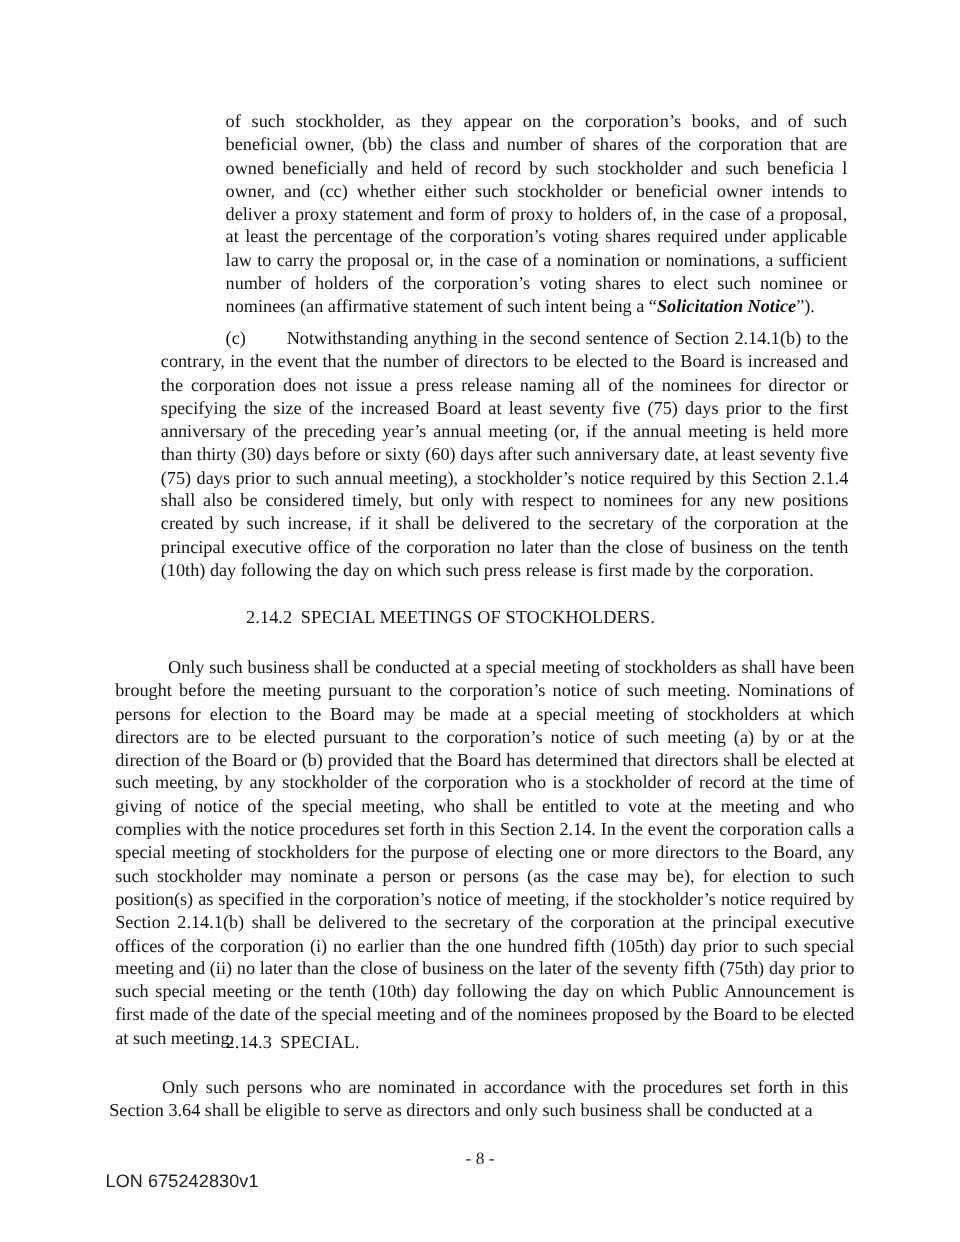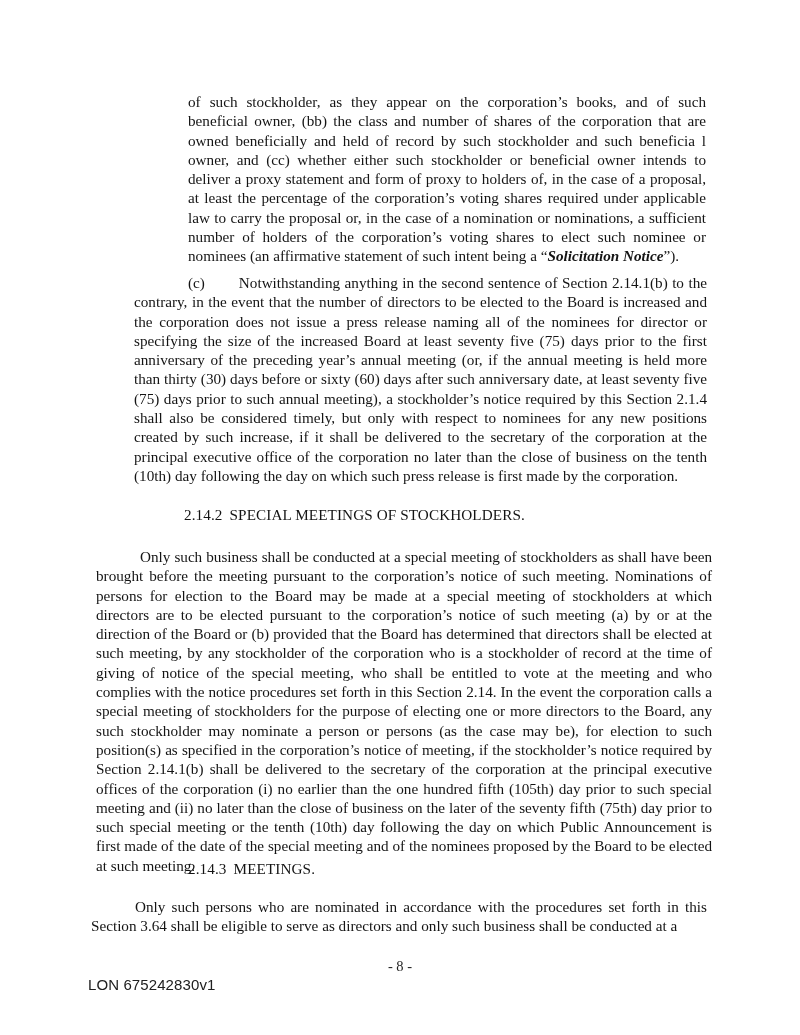--- a/index.html
+++ b/index.html
@@ -52,21 +52,21 @@
   
   .heading {
     position: absolute;
     font-size: 15.2px;
     line-height: 19.3px;
     letter-spacing: 0.1px;
     color: #141414;
     white-space: nowrap;
   }
   .heading-2142 {
-    left: 184px;
+    left: 205px;
     top: 505px;
   }
   .heading-2143 {
     left: 188px;
     top: 859px;
   }
   .heading .num {
     margin-right: 7px;
   }
 
@@ -119,20 +119,20 @@
 <div class="page">
 
   <div class="para block-a"><span>of such stockholder, as they appear on the corporation’s books, and of such beneficial owner, (bb) the class and number of shares of the corporation that are owned beneficially and held of record by such stockholder and such beneficia l owner, and (cc) whether either such stockholder or beneficial owner intends to deliver a proxy statement and form of proxy to holders of, in the case of a proposal, at least the percentage of the corporation’s voting shares required under applicable law to carry the proposal or, in the case of a nomination or nominations, a sufficient number of holders of the corporation’s voting shares to elect such nominee or nominees (an affirmative statement of such intent being a “</span><span class="emph-bi">Solicitation Notice</span><span>”).</span></div>
 
   <div class="para block-c"><span class="clause-label">(c)</span><span>Notwithstanding anything in the second sentence of Section 2.14.1(b) to the contrary, in the event that the number of directors to be elected to the Board is increased and the corporation does not issue a press release naming all of the nominees for director or specifying the size of the increased Board at least seventy five (75) days prior to the first anniversary of the preceding year’s annual meeting (or, if the annual meeting is held more than thirty (30) days before or sixty (60) days after such anniversary date, at least seventy five (75) days prior to such annual meeting), a stockholder’s notice required by this Section 2.1.4 shall also be considered timely, but only with respect to nominees for any new positions created by such increase, if it shall be delivered to the secretary of the corporation at the principal executive office of the corporation no later than the close of business on the tenth (10th) day following the day on which such press release is first made by the corporation.</span></div>
 
   <div class="heading heading-2142"><span class="num">2.14.2</span><span>SPECIAL MEETINGS OF STOCKHOLDERS.</span></div>
 
   <div class="para block-b"><span class="first-indent"></span><span>Only such business shall be conducted at a special meeting of stockholders as shall have been brought before the meeting pursuant to the corporation’s notice of such meeting. Nominations of persons for election to the Board may be made at a special meeting of stockholders at which directors are to be elected pursuant to the corporation’s notice of such meeting (a) by or at the direction of the Board or (b) provided that the Board has determined that directors shall be elected at such meeting, by any stockholder of the corporation who is a stockholder of record at the time of giving of notice of the special meeting, who shall be entitled to vote at the meeting and who complies with the notice procedures set forth in this Section 2.14.  In the event the corporation calls a special meeting of stockholders for the purpose of electing one or more directors to the Board, any such stockholder may nominate a person or persons (as the case may be), for election to such position(s) as specified in the corporation’s notice of meeting, if the stockholder’s notice required by Section 2.14.1(b) shall be delivered to the secretary of the corporation at the principal executive offices of the corporation (i) no earlier than the one hundred fifth (105th) day prior to such special meeting and (ii) no later than the close of business on the later of the seventy fifth (75th) day prior to such special meeting or the tenth (10th) day following the day on which Public Announcement is first made of the date of the special meeting and of the nominees proposed by the Board to be elected at such meeting.</span></div>
 
-  <div class="heading heading-2143"><span class="num">2.14.3</span><span>MEETINGS.</span></div>
+  <div class="heading heading-2143"><span class="num">2.14.3</span><span>SPECIAL.</span></div>
 
   <div class="para block-d"><span class="first-indent"></span><span>Only such persons who are nominated in accordance with the procedures set forth in this Section 3.64 shall be eligible to serve as directors and only such business shall be conducted at a</span></div>
 
   <div class="page-number">- 8 -</div>
   <div class="doc-ref">LON 675242830v1</div>
 
 </div>
 
 </body></html>

